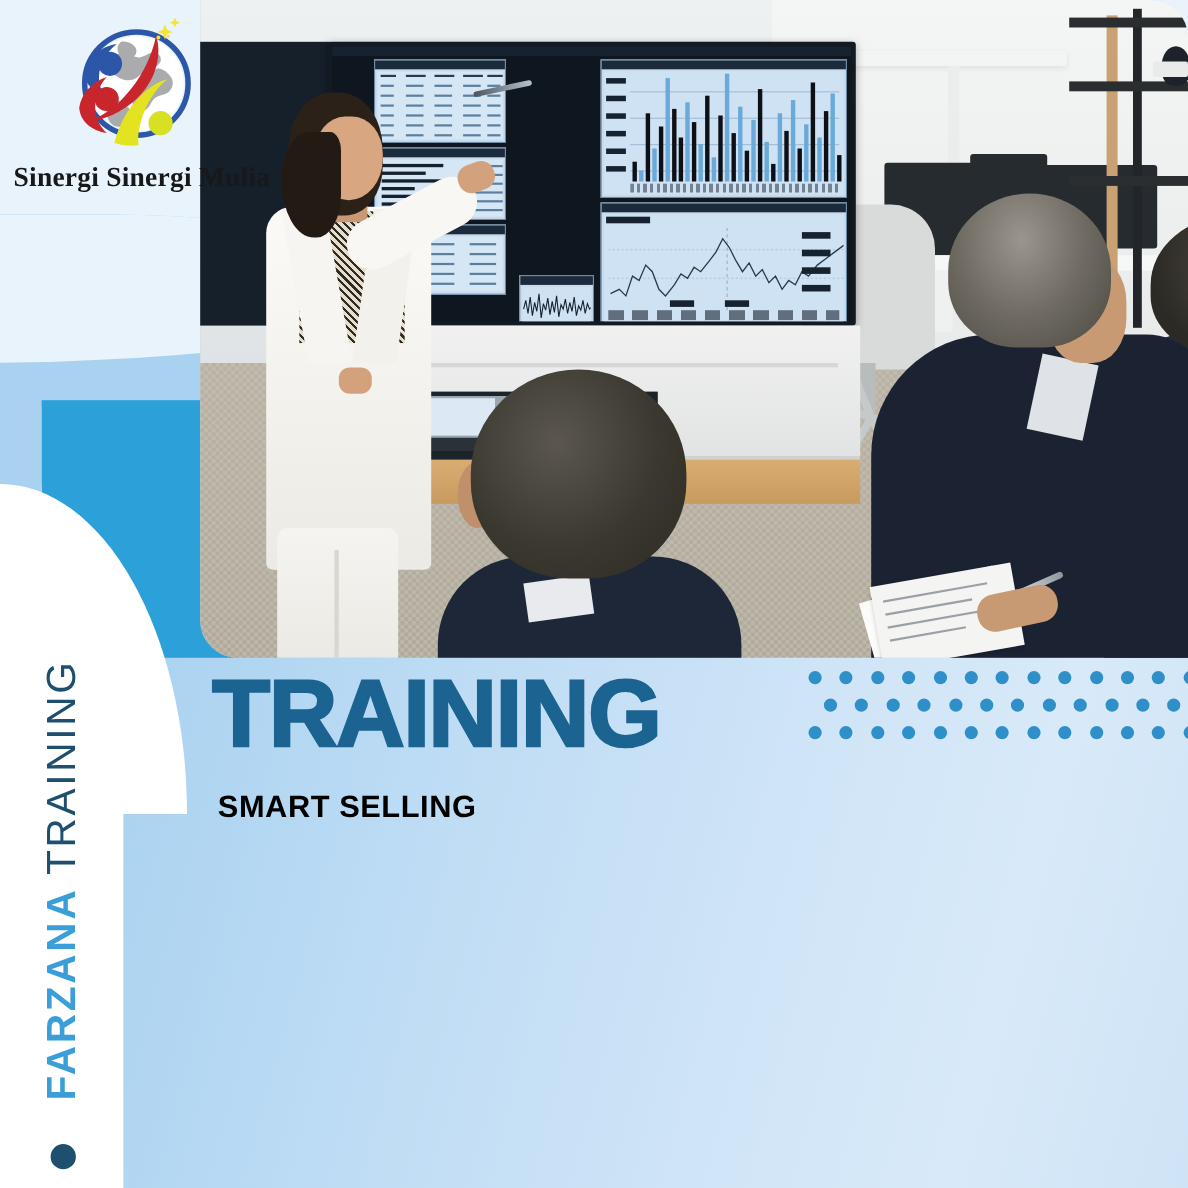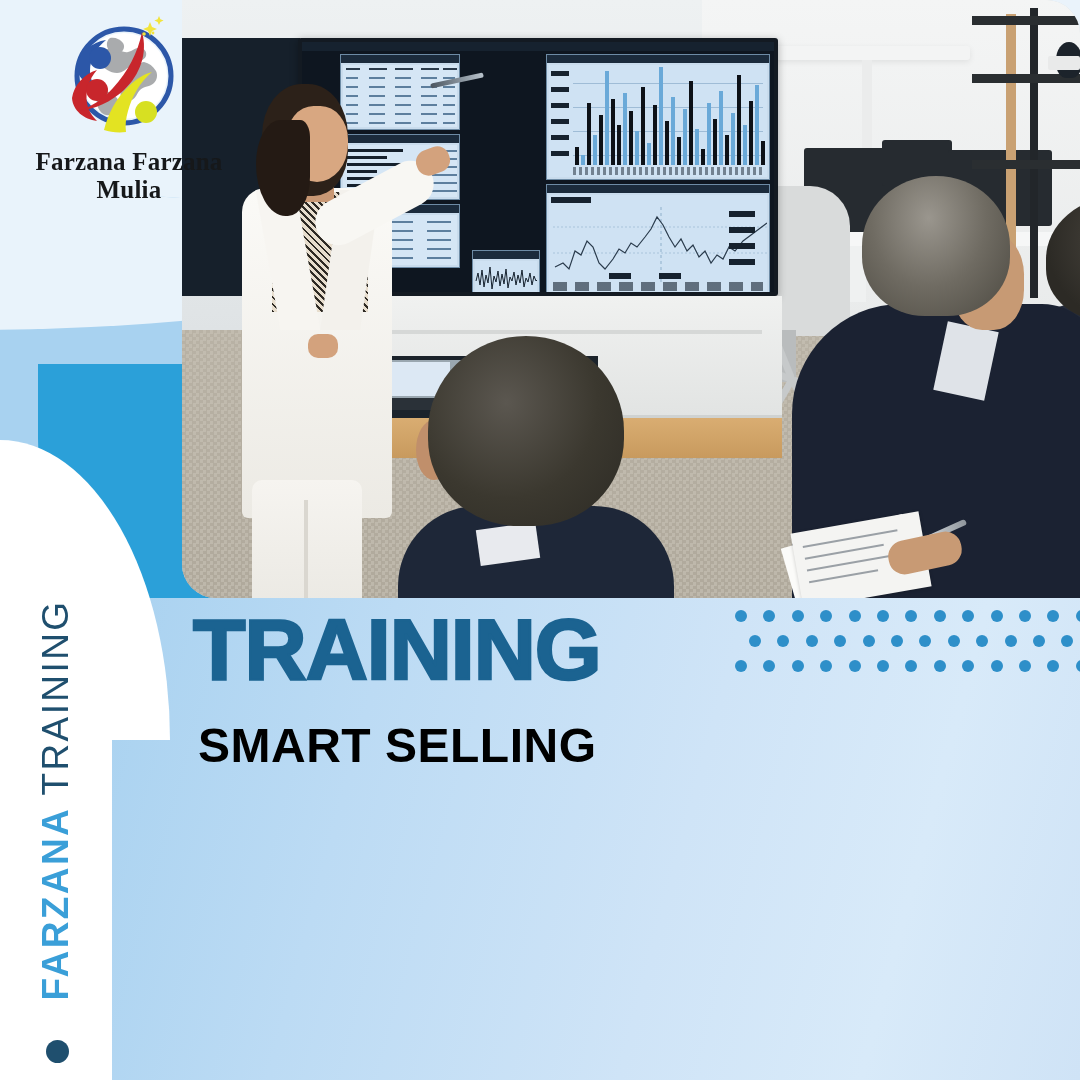--- a/index.html
+++ b/index.html
@@ -192,21 +192,21 @@
 
   
   .headline {
     position:absolute; left:193px; top:606px;
     font-size:86px; font-weight:700; letter-spacing:-1px;
     color:#1b6391; line-height:1;
     -webkit-text-stroke:2.5px #1b6391;
   }
   .subhead {
     position:absolute; left:198px; top:718px;
-    font-size:48px; font-weight:700; color:#000000; letter-spacing:.5px;
+    font-size:28px; font-weight:700; color:#000000; letter-spacing:.5px;
   }
 
   
   .dot-grid { position:absolute; left:735px; top:610px; width:345px; height:62px; }
   .dg-row { position:absolute; left:0; width:360px; height:12px; }
   .dg-dot { position:absolute; width:12px; height:12px; border-radius:50%; background:#2e8fc9; }
 </style>
 </head>
 <body>
 
@@ -518,21 +518,21 @@
 
         <path d="M46 116c4-16 12-32 25-44 7-7 15-12 23-14-12 10-20 24-24 39-2 7-3 14-2 21-8 1-16 0-22-2z" fill="#e3e322"></path>
         <circle cx="88" cy="98" r="11" fill="#d7e022"></circle>
 
         <path d="M92 8l2 5 5 2-5 2-2 5-2-5-5-2 5-2z" fill="#f2e43c"></path>
         <path d="M101 2l1.4 3.2 3.2 1.4-3.2 1.4L101 11l-1.4-3L96.4 6.6l3.2-1.4z" fill="#f2e43c"></path>
         <circle cx="86" cy="20" r="1.8" fill="#f2e43c"></circle>
         <circle cx="95" cy="19" r="1.4" fill="#f2e43c"></circle>
       </svg>
     </div>
-    <div class="logo-text">Farzana Farzana Mulia</div>
+    <div class="logo-text">Sinergi Sinergi Mulia</div>
   </div>
 
   <div class="side-label">
     <div class="inner">
       <span class="a">FARZANA</span><span> </span><span class="b">TRAINING</span>
     </div>
   </div>
   <div class="side-dot"></div>
 
   <div class="headline">TRAINING</div>

